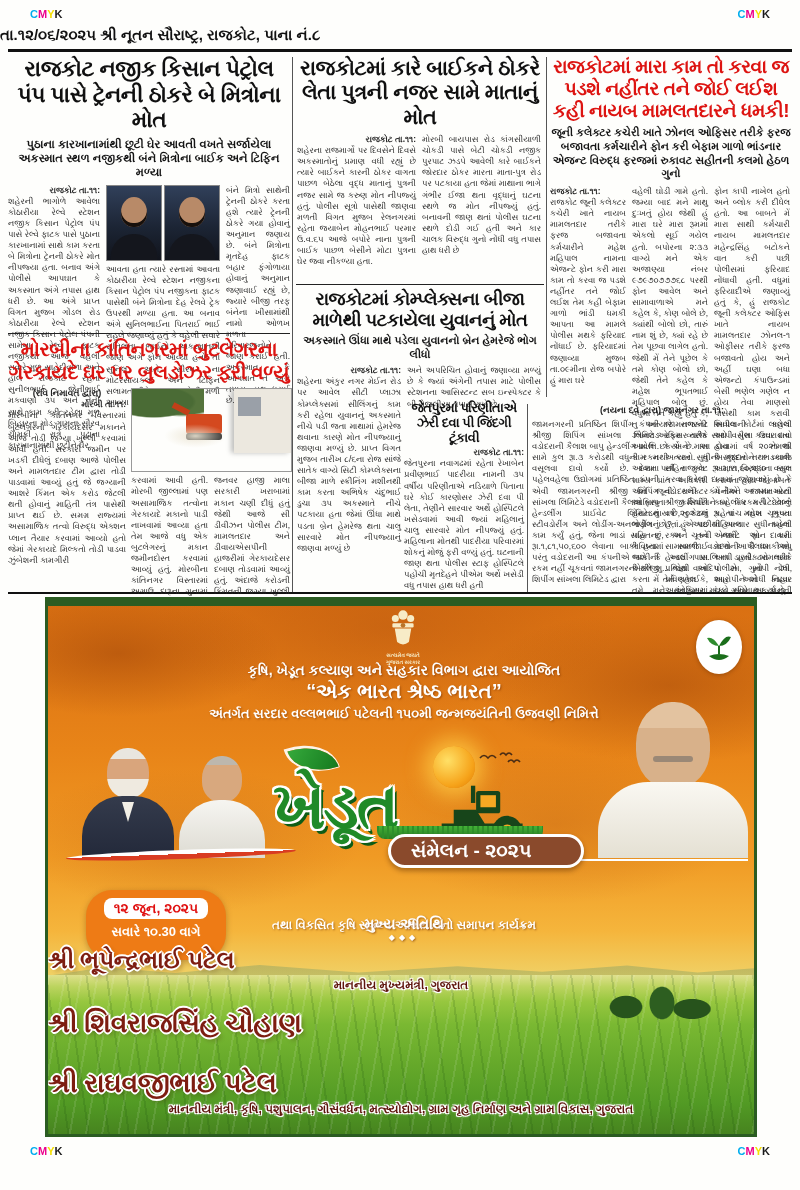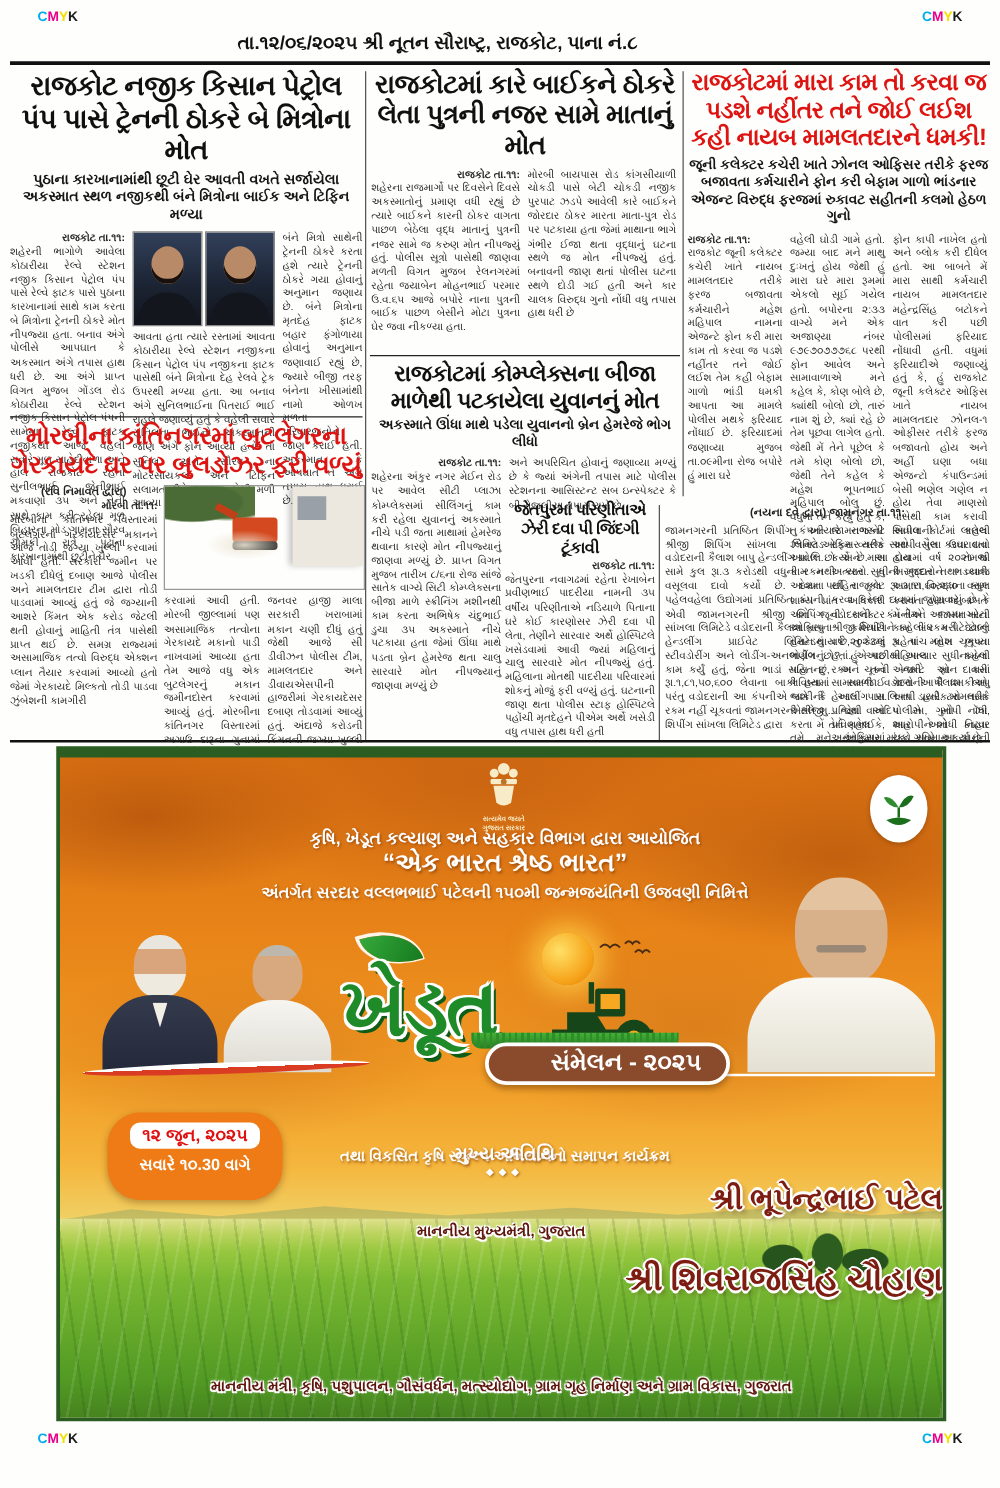--- a/index.html
+++ b/index.html
@@ -1,20 +1,20 @@
 <!DOCTYPE html>
 <html><head>
 <meta charset="utf-8">
 <style>
   html,body{margin:0;padding:0;}
   .page{position:relative;width:800px;height:1190px;background:#fefefc;overflow:hidden;
         font-family:"Liberation Sans","DejaVu Sans",sans-serif;color:#1a1a1a;}
   .abs{position:absolute;}
   .cmyk{font-size:11px;font-weight:bold;letter-spacing:0;}
-  .dateline-top{width:700px;text-align:center;font-size:15px;font-weight:bold;color:#111;}
+  .dateline-top{width:700px;text-align:left;font-size:15px;font-weight:bold;color:#111;}
   .rule{background:#111;}
   
   .hl{font-weight:bold;line-height:1.16;text-align:center;letter-spacing:-0.5px;}
   .hl-black{color:#101010;}
   .hl-red{color:#dd1411;}
   .subhead{font-weight:bold;color:#151515;text-align:center;line-height:1.25;}
   .byline{font-size:9px;font-weight:bold;text-align:center;color:#222;}
   .body-txt{font-size:8.4px;line-height:1.32;text-align:justify;color:#262626;}
   .cols{display:flex;gap:6px;}
   .vline{background:#555;width:1px;}
@@ -58,29 +58,29 @@
       clip-path:polygon(0 70%,8% 45%,18% 62%,30% 38%,44% 60%,58% 42%,70% 58%,82% 40%,92% 60%,100% 48%,100% 100%,0 100%);}
   .ad-trees{position:absolute;left:548px;top:385px;width:120px;height:40px;
       background:radial-gradient(ellipse 26px 18px at 25% 55%,#27531c 0 60%,transparent 65%),
                  radial-gradient(ellipse 20px 26px at 55% 45%,#2d5e20 0 60%,transparent 65%),
                  radial-gradient(ellipse 30px 16px at 80% 60%,#27531c 0 60%,transparent 65%);}
   .badge{position:absolute;background:#ee7b15;border-radius:26px;box-shadow:0 2px 6px rgba(90,40,0,.35);text-align:center;color:#fff;font-weight:bold;}
   .badge .white-box{display:inline-block;background:#fff;border-radius:8px;padding:2px 10px;color:#e01010;font-size:14px;font-weight:bold;}
   .khedut{font-weight:800;font-size:64px;line-height:1;color:#1f8a28;letter-spacing:-2px;
       text-shadow:-2px 0 0 #fff,2px 0 0 #fff,0 -2px 0 #fff,0 2px 0 #fff,-2px -2px 0 #fff,2px 2px 0 #fff,-2px 2px 0 #fff,2px -2px 0 #fff,4px 5px 0 #0e5c16;}
   .ribbon{position:absolute;background:#8a4a2c;border:3px solid #fff;border-radius:22px;color:#fff;font-weight:bold;
-      font-size:19px;padding:3px 20px;text-align:right;box-shadow:0 3px 5px rgba(70,30,0,.4);}
+      font-size:19px;padding:3px 20px;text-align:left;box-shadow:0 3px 5px rgba(70,30,0,.4);}
   .sun{position:absolute;width:42px;height:42px;border-radius:50%;
       background:radial-gradient(circle at 35% 35%,#ffe066,#f6a31a 65%,#e07c00);
       box-shadow:0 0 20px 8px rgba(255,205,70,.75);}
   .grass{position:absolute;height:13px;border-radius:0 0 8px 8px;
       background:repeating-linear-gradient(90deg,#2e8f2a 0 2px,transparent 2px 5px),linear-gradient(180deg,#43b236,#2a7d24);}
   .leaf{position:absolute;width:44px;height:30px;background:linear-gradient(135deg,#35a93b,#157a1f);
       border-radius:0 100% 0 100%;transform:rotate(-18deg);box-shadow:-1px -1px 0 2px rgba(255,255,255,.9);}
-  .guest-name{position:absolute;left:0;width:100%;text-align:right;font-weight:bold;color:#7d1d11;letter-spacing:-0.5px;
+  .guest-name{position:absolute;left:0;width:100%;text-align:left;font-weight:bold;color:#7d1d11;letter-spacing:-0.5px;
       text-shadow:-2px 0 0 #fff,2px 0 0 #fff,0 -2px 0 #fff,0 2px 0 #fff,-1px -1px 0 #fff,1px 1px 0 #fff,-1px 1px 0 #fff,1px -1px 0 #fff,3px 3px 4px rgba(60,20,0,.35);}
   .guest-title{position:absolute;left:0;width:100%;text-align:center;font-weight:bold;color:#5e150c;font-size:12px;
       text-shadow:0 0 3px #fff,0 0 3px #fff,1px 1px 0 #fff,-1px -1px 0 #fff,1px -1px 0 #fff,-1px 1px 0 #fff;}
   
   .bust{position:absolute;overflow:hidden;}
   .bust .head{position:absolute;left:50%;transform:translateX(-50%);border-radius:48% 48% 44% 44%;}
   .bust .body{position:absolute;bottom:0;left:50%;transform:translateX(-50%);border-radius:40px 40px 0 0;}
   .swoosh{position:absolute;height:9px;border-radius:50%;background:linear-gradient(180deg,#fff 0 45%,#d93c22 45% 100%);transform:rotate(-2deg);}
   .oval-logo{position:absolute;width:46px;height:54px;background:#fff;border-radius:50%;display:flex;align-items:center;justify-content:center;box-shadow:0 1px 4px rgba(90,40,0,.4);}
 </style>
@@ -291,19 +291,20 @@
 
 
     <div class="abs ad-white" style="left:256px;top:315px;width:200px;font-size:15px;">મુખ્ય અતિથિ</div>
     <div class="abs ad-white" style="left:256px;top:333px;width:200px;font-size:8px;letter-spacing:4px;">◆◆◆</div>
 
     <div class="guest-name" style="top:346px;font-size:24px;">શ્રી ભૂપેન્દ્રભાઈ પટેલ</div>
     <div class="guest-title" style="top:378px;">માનનીય મુખ્યમંત્રી, ગુજરાત</div>
 
     <div class="guest-name" style="top:408px;font-size:27px;">શ્રી શિવરાજસિંહ ચૌહાણ</div>
 
+    <div class="guest-name" style="top:468px;font-size:27px;">શ્રી રાઘવજીભાઈ પટેલ</div>
     <div class="guest-title" style="top:502px;">માનનીય મંત્રી, કૃષિ, પશુપાલન, ગૌસંવર્ધન, મત્સ્યોદ્યોગ, ગ્રામ ગૃહ નિર્માણ અને ગ્રામ વિકાસ, ગુજરાત</div>
   </div>
 
   <div class="abs cmyk" style="left:30px;top:1145px;"><span style="color: rgb(0, 173, 238);">C</span><span style="color: rgb(236, 0, 140);">M</span><span style="color: rgb(244, 223, 0);">Y</span><span style="color: rgb(26, 26, 26);">K</span></div>
   <div class="abs cmyk" style="right:30px;top:1145px;"><span style="color: rgb(0, 173, 238);">C</span><span style="color: rgb(236, 0, 140);">M</span><span style="color: rgb(244, 223, 0);">Y</span><span style="color: rgb(26, 26, 26);">K</span></div>
 
 </div>
 
 </body></html>

